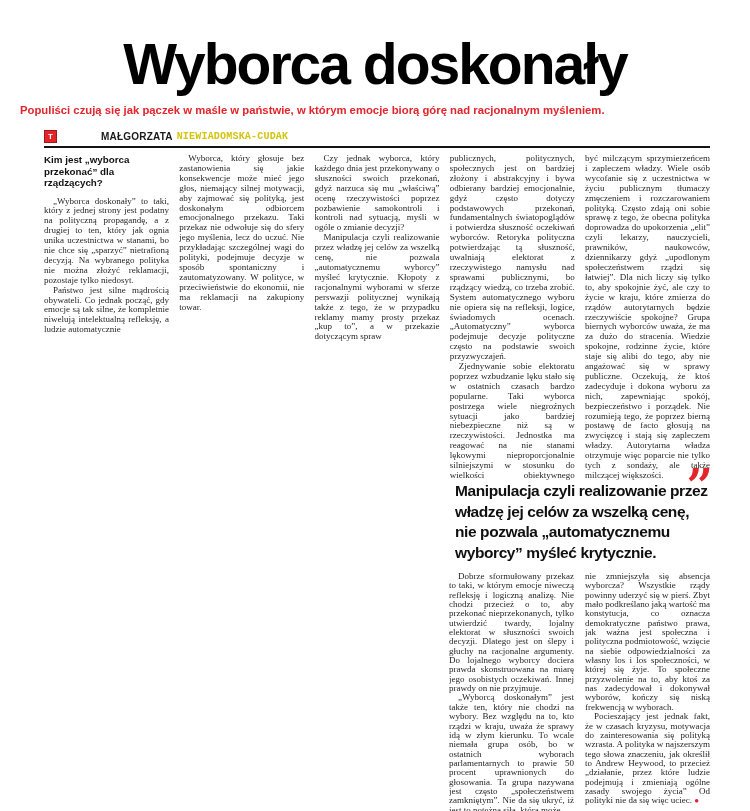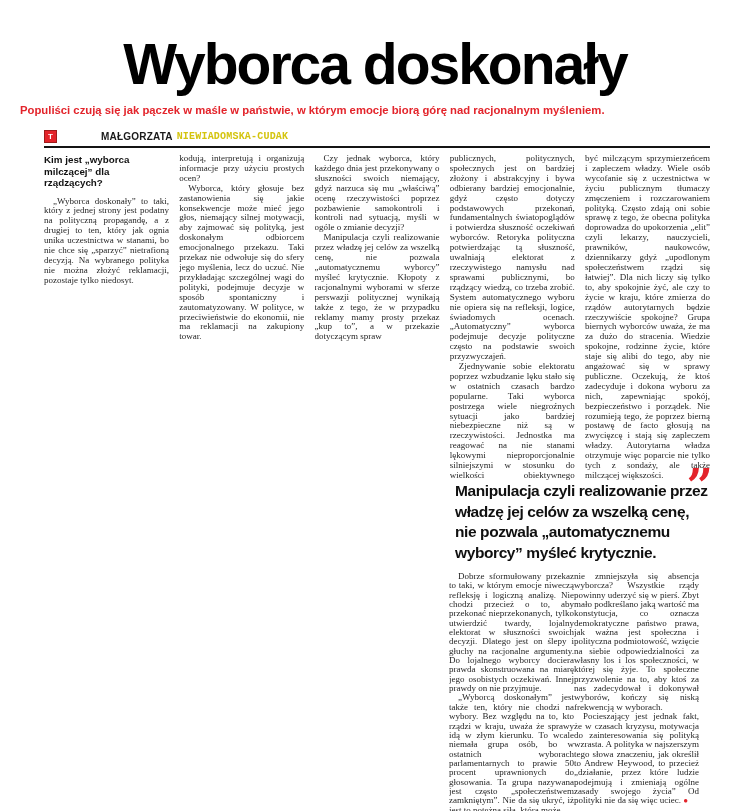--- a/index.html
+++ b/index.html
@@ -25,21 +25,21 @@
   .col p.ind{text-indent:9px;}
   .q-head{margin:0 0 8px 0;font-family:"Liberation Sans",sans-serif;font-weight:bold;
         font-size:9.8px;line-height:11.5px;color:#111;text-align:left;}
 
   .pull-quote{position:absolute;top:481px;left:455px;width:258px;}
   .pull-quote p{margin:0;font-family:"Liberation Sans",sans-serif;font-weight:bold;
         font-size:15.5px;line-height:20.5px;letter-spacing:-.4px;color:#101010;text-align:left;}
   .q-mark{position:absolute;top:-8px;right:0;font-family:"DejaVu Serif",serif;font-weight:bold;
         font-size:46px;line-height:.6;color:#e3242b;}
 
-  .bottom-cols{position:absolute;top:572px;left:449px;width:261px;display:flex;}
+  .bottom-cols{position:absolute;top:572px;left:449px;width:261px;display:flex;justify-content:space-between;}
   .bottom-cols .col{height:239px;overflow:hidden;}
   .bottom-cols .col p{font-size:9px;line-height:9.35px;}
   .end-dot{color:#e3242b;font-size:8px;}
 </style>
 </head>
 <body>
 
 <div class="page">
 
   <h1 class="headline">Wyborca doskonały</h1>
@@ -47,29 +47,29 @@
   <p class="kicker">Populiści czują się jak pączek w maśle w państwie, w którym emocje biorą górę nad racjonalnym myśleniem.</p>
 
   <div class="byline-bar">
     <span class="byline-logo">T</span>
     <span class="byline-name">MAŁGORZATA</span>
     <span class="byline-surname">NIEWIADOMSKA-CUDAK</span>
   </div>
 
   <div class="top-cols">
     <div class="col">
-      <h2 class="q-head">Kim jest „wyborca milczącej” dla rządzących?</h2>
+      <h2 class="q-head">Kim jest „wyborca przekonać” dla rządzących?</h2>
       <p class="ind">„Wyborca doskonały” to taki, który z jednej strony jest podatny na polityczną propagandę, a z drugiej to ten, który jak ognia unika uczestnictwa w stanami, bo nie chce się „sparzyć” nietrafioną decyzją. Na wybranego polityka nie można złożyć reklamacji, pozostaje tylko niedosyt.</p>
+      <p class="ind">Państwo jest silne mądrością obywateli. Co jednak począć, gdy emocje są tak silne, że kompletnie niwelują intelektualną refleksję, a ludzie automatycznie</p>
     </div>
     <div class="col">
-      <p>kodują, interpretują i organizują informacje przy użyciu prostych ocen?</p>
       <p class="ind">Wyborca, który głosuje bez zastanowienia się jakie konsekwencje może mieć jego głos, niemający silnej motywacji, aby zajmować się polityką, jest doskonałym odbiorcem emocjonalnego przekazu. Taki przekaz nie odwołuje się do sfery jego myślenia, lecz do uczuć. Nie przykładając szczególnej wagi do polityki, podejmuje decyzje w sposób spontaniczny i zautomatyzowany. W polityce, w przeciwieństwie do ekonomii, nie ma reklamacji na zakupiony towar.</p>
     </div>
     <div class="col">
-      <p class="ind">Czy jednak wyborca, który każdego dnia jest przekonywany o słuszności swoich niemający, gdyż narzuca się mu „właściwą” ocenę rzeczywistości poprzez pozbawienie samokontroli i kontroli nad sytuacją, myśli w ogóle o zmianie decyzji?</p>
+      <p class="ind">Czy jednak wyborca, który każdego dnia jest przekonywany o słuszności swoich przekonań, gdyż narzuca się mu „właściwą” ocenę rzeczywistości poprzez pozbawienie samokontroli i kontroli nad sytuacją, myśli w ogóle o zmianie decyzji?</p>
       <p class="ind">Manipulacja czyli realizowanie przez władzę jej celów za wszelką cenę, nie pozwala „automatycznemu wyborcy” myśleć krytycznie. Kłopoty z racjonalnymi wyborami w sferze perswazji politycznej wynikają także z tego, że w przypadku reklamy mamy prosty przekaz „kup to”, a w przekazie dotyczącym spraw</p>
     </div>
     <div class="col">
       <p>publicznych, politycznych, społecznych jest on bardziej złożony i abstrakcyjny i bywa odbierany bardziej emocjonalnie, gdyż często dotyczy podstawowych przekonań, fundamentalnych światopoglądów i potwierdza słuszność oczekiwań wyborców. Retoryka polityczna potwierdzając tą słuszność, uwalniają elektorat z rzeczywistego namysłu nad sprawami publicznymi, bo rządzący wiedzą, co trzeba zrobić. System automatycznego wyboru nie opiera się na refleksji, logice, świadomych ocenach. „Automatyczny” wyborca podejmuje decyzje polityczne często na podstawie swoich przyzwyczajeń.</p>
       <p class="ind">Zjednywanie sobie elektoratu poprzez wzbudzanie lęku stało się w ostatnich czasach bardzo popularne. Taki wyborca postrzega wiele niegroźnych sytuacji jako bardziej niebezpieczne niż są w rzeczywistości. Jednostka ma reagować na nie stanami lękowymi nieproporcjonalnie silniejszymi w stosunku do wielkości obiektywnego niebezpieczeństwa. Sposobem radzenia sobie z zagrożeniami jest popieranie partii odwołującej się do wartości patriotycznych i sprawiedliwości.</p>
     </div>
     <div class="col">
       <p>być milczącym sprzymierzeńcem i zapleczem władzy. Wiele osób wycofanie się z uczestnictwa w życiu publicznym tłumaczy zmęczeniem i rozczarowaniem polityką. Często zdają oni sobie sprawę z tego, że obecna polityka doprowadza do upokorzenia „elit” czyli lekarzy, nauczycieli, prawników, naukowców, dziennikarzy gdyż „upodlonym społeczeństwem rządzi się łatwiej”. Dla nich liczy się tylko to, aby spokojnie żyć, ale czy to życie w kraju, które zmierza do rządów autorytarnych będzie rzeczywiście spokojne? Grupa biernych wyborców uważa, że ma za dużo do stracenia. Wiedzie spokojne, rodzinne życie, które staje się alibi do tego, aby nie angażować się w sprawy publiczne. Oczekują, że ktoś zadecyduje i dokona wyboru za nich, zapewniając spokój, bezpieczeństwo i porządek. Nie rozumieją tego, że poprzez bierną postawę de facto głosują na zwycięzcę i stają się zapleczem władzy. Autorytarna władza otrzymuje więc poparcie nie tylko tych z sondaży, ale także milczącej większości.</p>
 
     </div>

